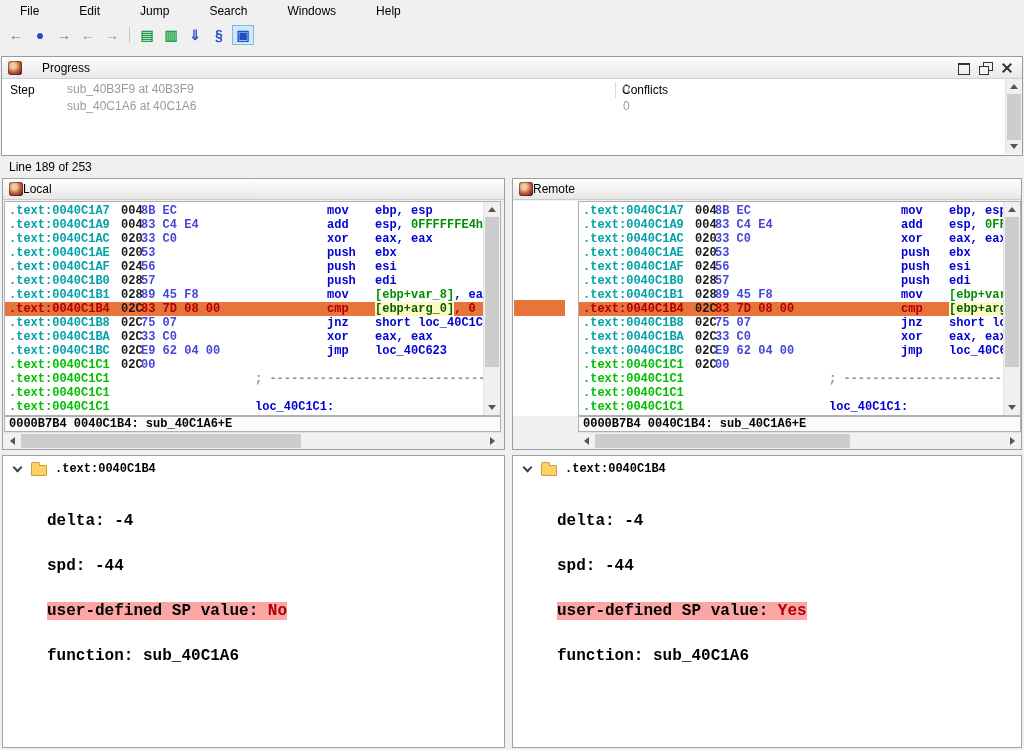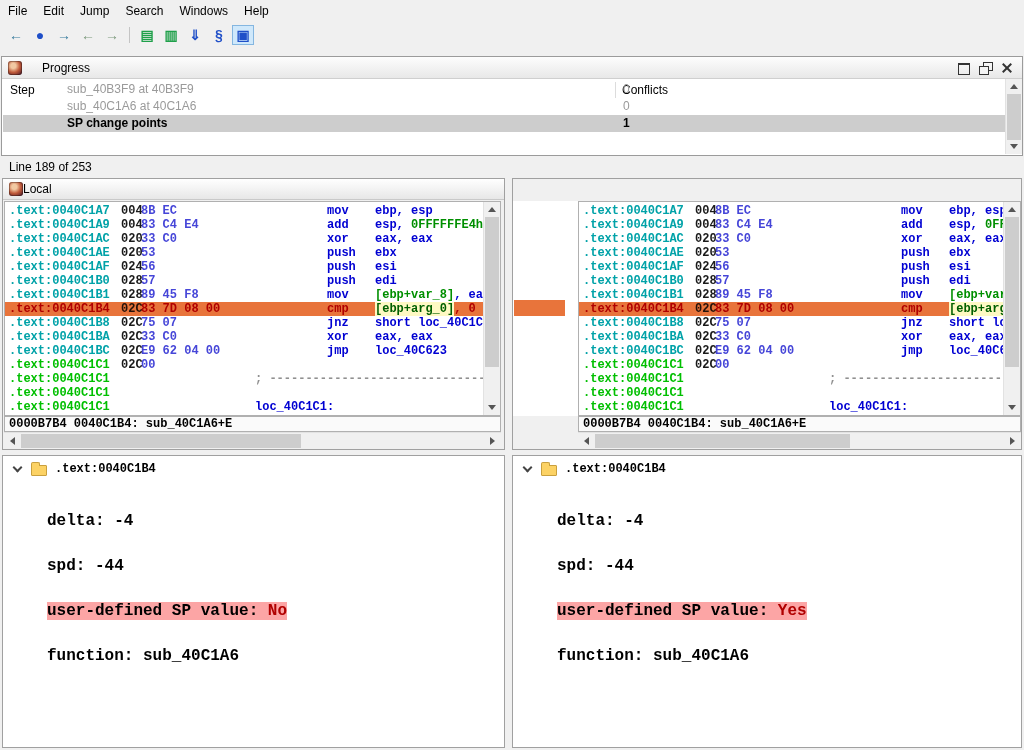--- a/index.html
+++ b/index.html
@@ -1,21 +1,21 @@
 <!DOCTYPE html>
 <html><head>
 <meta charset="utf-8">
 <style>
   *{margin:0;padding:0;box-sizing:border-box}
   html,body{width:1024px;height:750px;overflow:hidden}
   body{position:relative;background:#f0f0f0;font-family:"Liberation Sans",sans-serif;font-size:12px;color:#000}
 
   
   .menubar{position:absolute;left:0;top:0;width:1024px;height:22px;display:flex;align-items:center;background:#f0f0f0}
-  .menu-item{padding:3px 8px;cursor:default}
+  .menu-item{padding:3px 20px;cursor:default}
   .toolbar{position:absolute;left:0;top:22px;width:1024px;height:26px;display:flex;align-items:center;padding-left:4px;background:#f0f0f0}
   .tbtn{width:22px;height:20px;display:flex;align-items:center;justify-content:center;font-size:14px;font-weight:bold;border:1px solid transparent;margin:0 1px}
   .tbtn.active{background:#cfe8fb;border-color:#84b6e0}
   .tsep{width:1px;height:16px;background:#c4c4c4;margin:0 5px}
 
   
   .progress-win{position:absolute;left:1px;top:56px;width:1022px;height:100px;background:#fff;border:1px solid #9b9b9b}
   .ptitle{position:absolute;left:0;top:0;width:100%;height:22px;background:linear-gradient(#fdfdfd,#e8e8e8);border-bottom:1px solid #cfcfcf;display:flex;align-items:center}
   .ida{width:14px;height:14px;margin-left:6px;border-radius:3px;flex:0 0 auto;
        background:radial-gradient(circle at 38% 35%,#f1c9a2 20%,#c05a3a 52%,#59212a 88%);
@@ -170,24 +170,20 @@
   </div>
   <div class="prows" id="prows">
       <div class="prow">
         <span class="step">sub_40B3F9 at 40B3F9</span>
         <span class="conf">0</span>
       </div>
       <div class="prow">
         <span class="step">sub_40C1A6 at 40C1A6</span>
         <span class="conf">0</span>
       </div>
-      <div class="prow sel">
-        <span class="step">SP change points</span>
-        <span class="conf">1</span>
-      </div>
     </div>
   <div class="vscroll pvscroll">
     <span class="btn up">
         <span class="tri tri-up"></span>
       </span>
     <span class="thumb" style="top:15px;height:46px"></span>
     <span class="btn down">
         <span class="tri tri-down"></span>
       </span>
   </div>
@@ -234,20 +230,24 @@
         <span class="tri tri-left"></span>
       </span>
     <span class="thumb" style="left:17px;width:280px"></span>
     <span class="btn right">
         <span class="tri tri-right"></span>
       </span>
   </div>
 </div>
 
 <div class="pane" id="pane-remote">
+  <div class="bar">
+    <span class="ida"></span>
+    <span class="t">Remote</span>
+  </div>
   <div class="gutter">
     <span class="marker" id="diff-marker" style="top: 99px;"></span>
   </div>
   <div class="listing" id="list-remote">
     <div class="lines" id="lines-remote">
         <div class="dline"><span class="c-addr s-addr">.text:0040C1A7</span><span class="c-sp">004</span><span class="c-bytes">8B EC</span><span class="c-mn">mov</span><span class="c-ops"><span class="s-reg">ebp, esp</span></span></div>
         <div class="dline"><span class="c-addr s-addr">.text:0040C1A9</span><span class="c-sp">004</span><span class="c-bytes">83 C4 E4</span><span class="c-mn">add</span><span class="c-ops"><span class="s-reg">esp, </span><span class="s-num">0FFFFFFE4h</span></span></div>
         <div class="dline"><span class="c-addr s-addr">.text:0040C1AC</span><span class="c-sp">020</span><span class="c-bytes">33 C0</span><span class="c-mn">xor</span><span class="c-ops"><span class="s-reg">eax, eax</span></span></div>
         <div class="dline"><span class="c-addr s-addr">.text:0040C1AE</span><span class="c-sp">020</span><span class="c-bytes">53</span><span class="c-mn">push</span><span class="c-ops"><span class="s-reg">ebx</span></span></div>
         <div class="dline"><span class="c-addr s-addr">.text:0040C1AF</span><span class="c-sp">024</span><span class="c-bytes">56</span><span class="c-mn">push</span><span class="c-ops"><span class="s-reg">esi</span></span></div>

